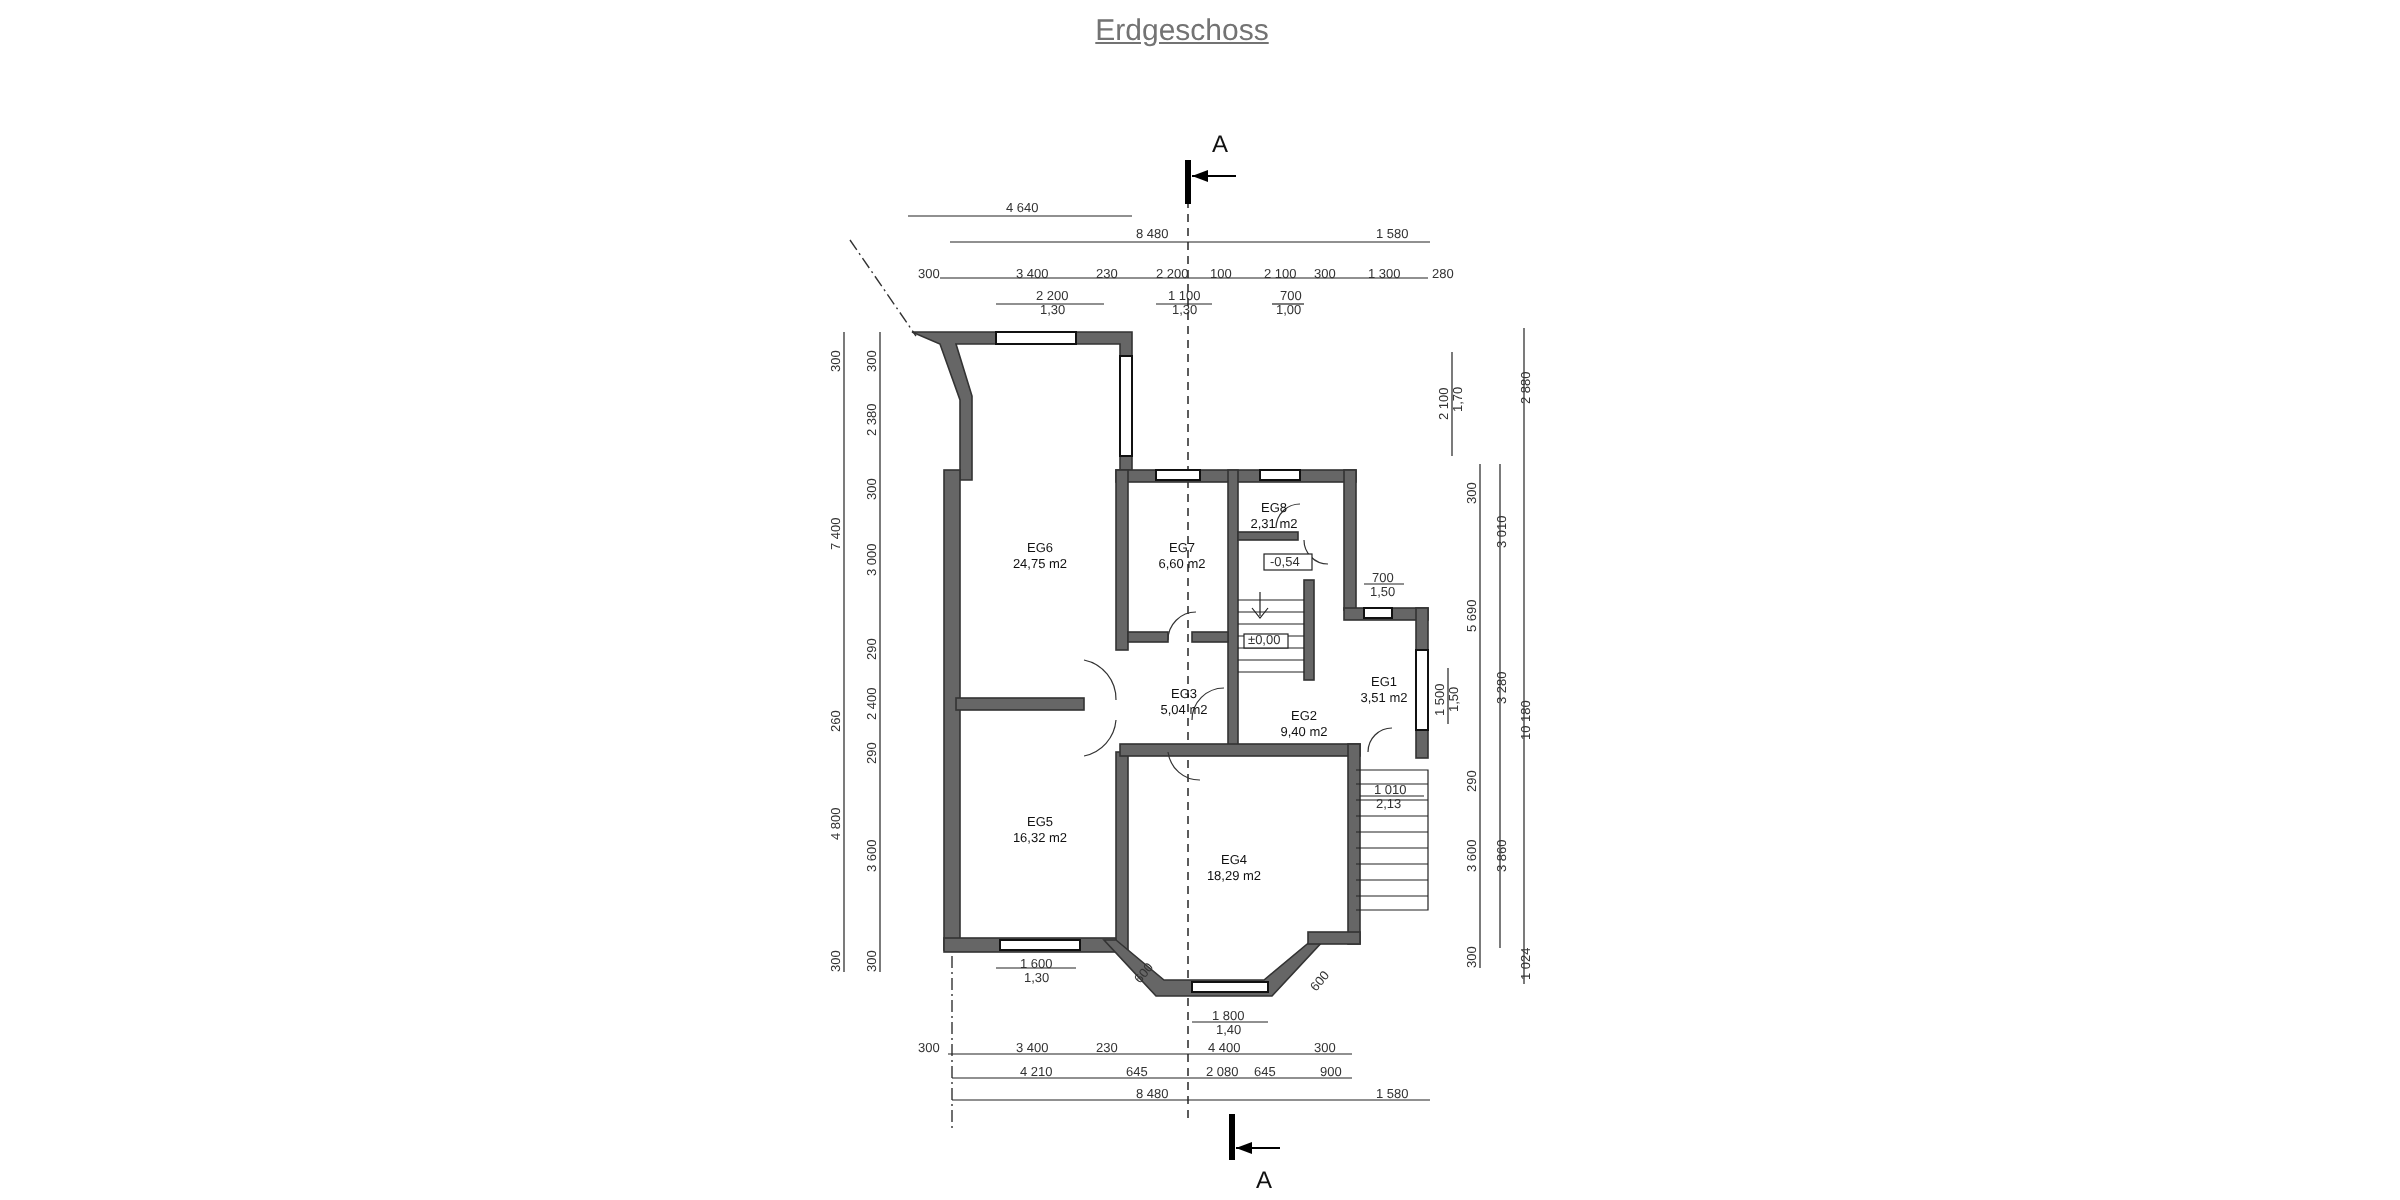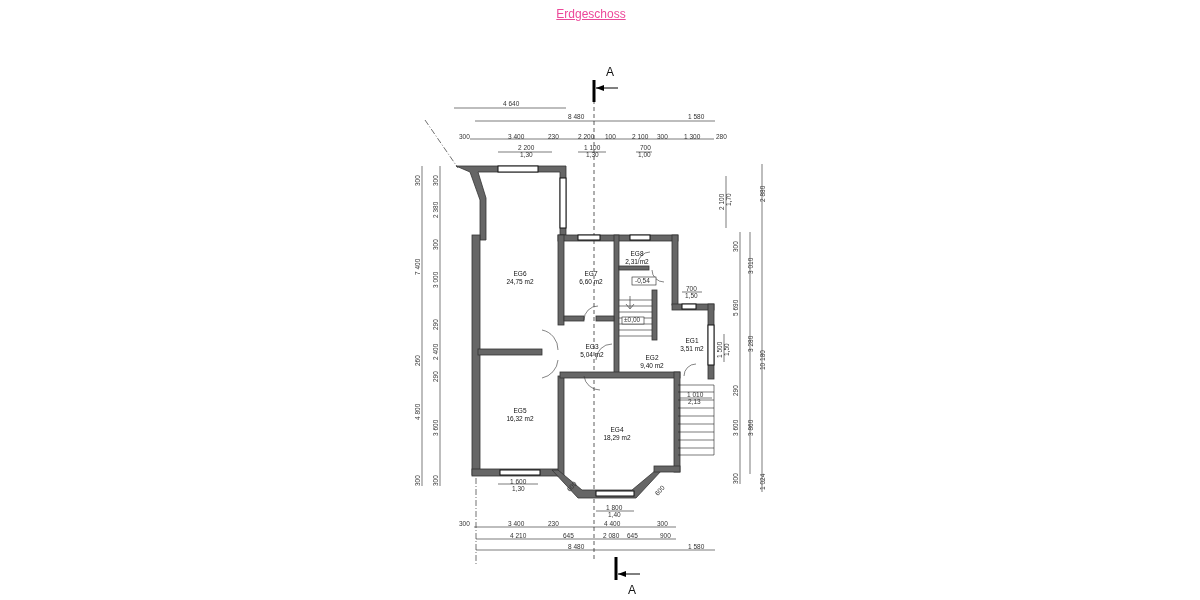--- a/index.html
+++ b/index.html
@@ -1,17 +1,17 @@
 <!DOCTYPE html>
 <html><head>
 <meta charset="utf-8">
 <style>
 html,body{margin:0;padding:0;background:#fff;}
 body{width:1200px;height:600px;position:relative;overflow:hidden;font-family:"Liberation Sans",sans-serif;}
-#title{position:absolute;left:0;top:7px;width:1182px;text-align:center;font-size:12px;color:#ec4899;text-decoration:underline;}
+#title{position:absolute;left:0;top:7px;width:1182px;text-align:center;font-size:15px;color:#737373;text-decoration:underline;}
 svg{position:absolute;left:0;top:0;}
 .dim{font-size:6.5px;fill:#333;font-family:"Liberation Sans",sans-serif;}
 .room{font-size:6.5px;fill:#111;font-family:"Liberation Sans",sans-serif;text-anchor:middle;}
 .sec{font-size:12px;fill:#111;font-family:"Liberation Sans",sans-serif;}
 .wall{fill:#666;stroke:#333;stroke-width:0.8;}
 .win{fill:#fff;stroke:#111;stroke-width:1;}
 .ln{stroke:#222;stroke-width:0.6;fill:none;}
 </style>
 </head>
 <body>

